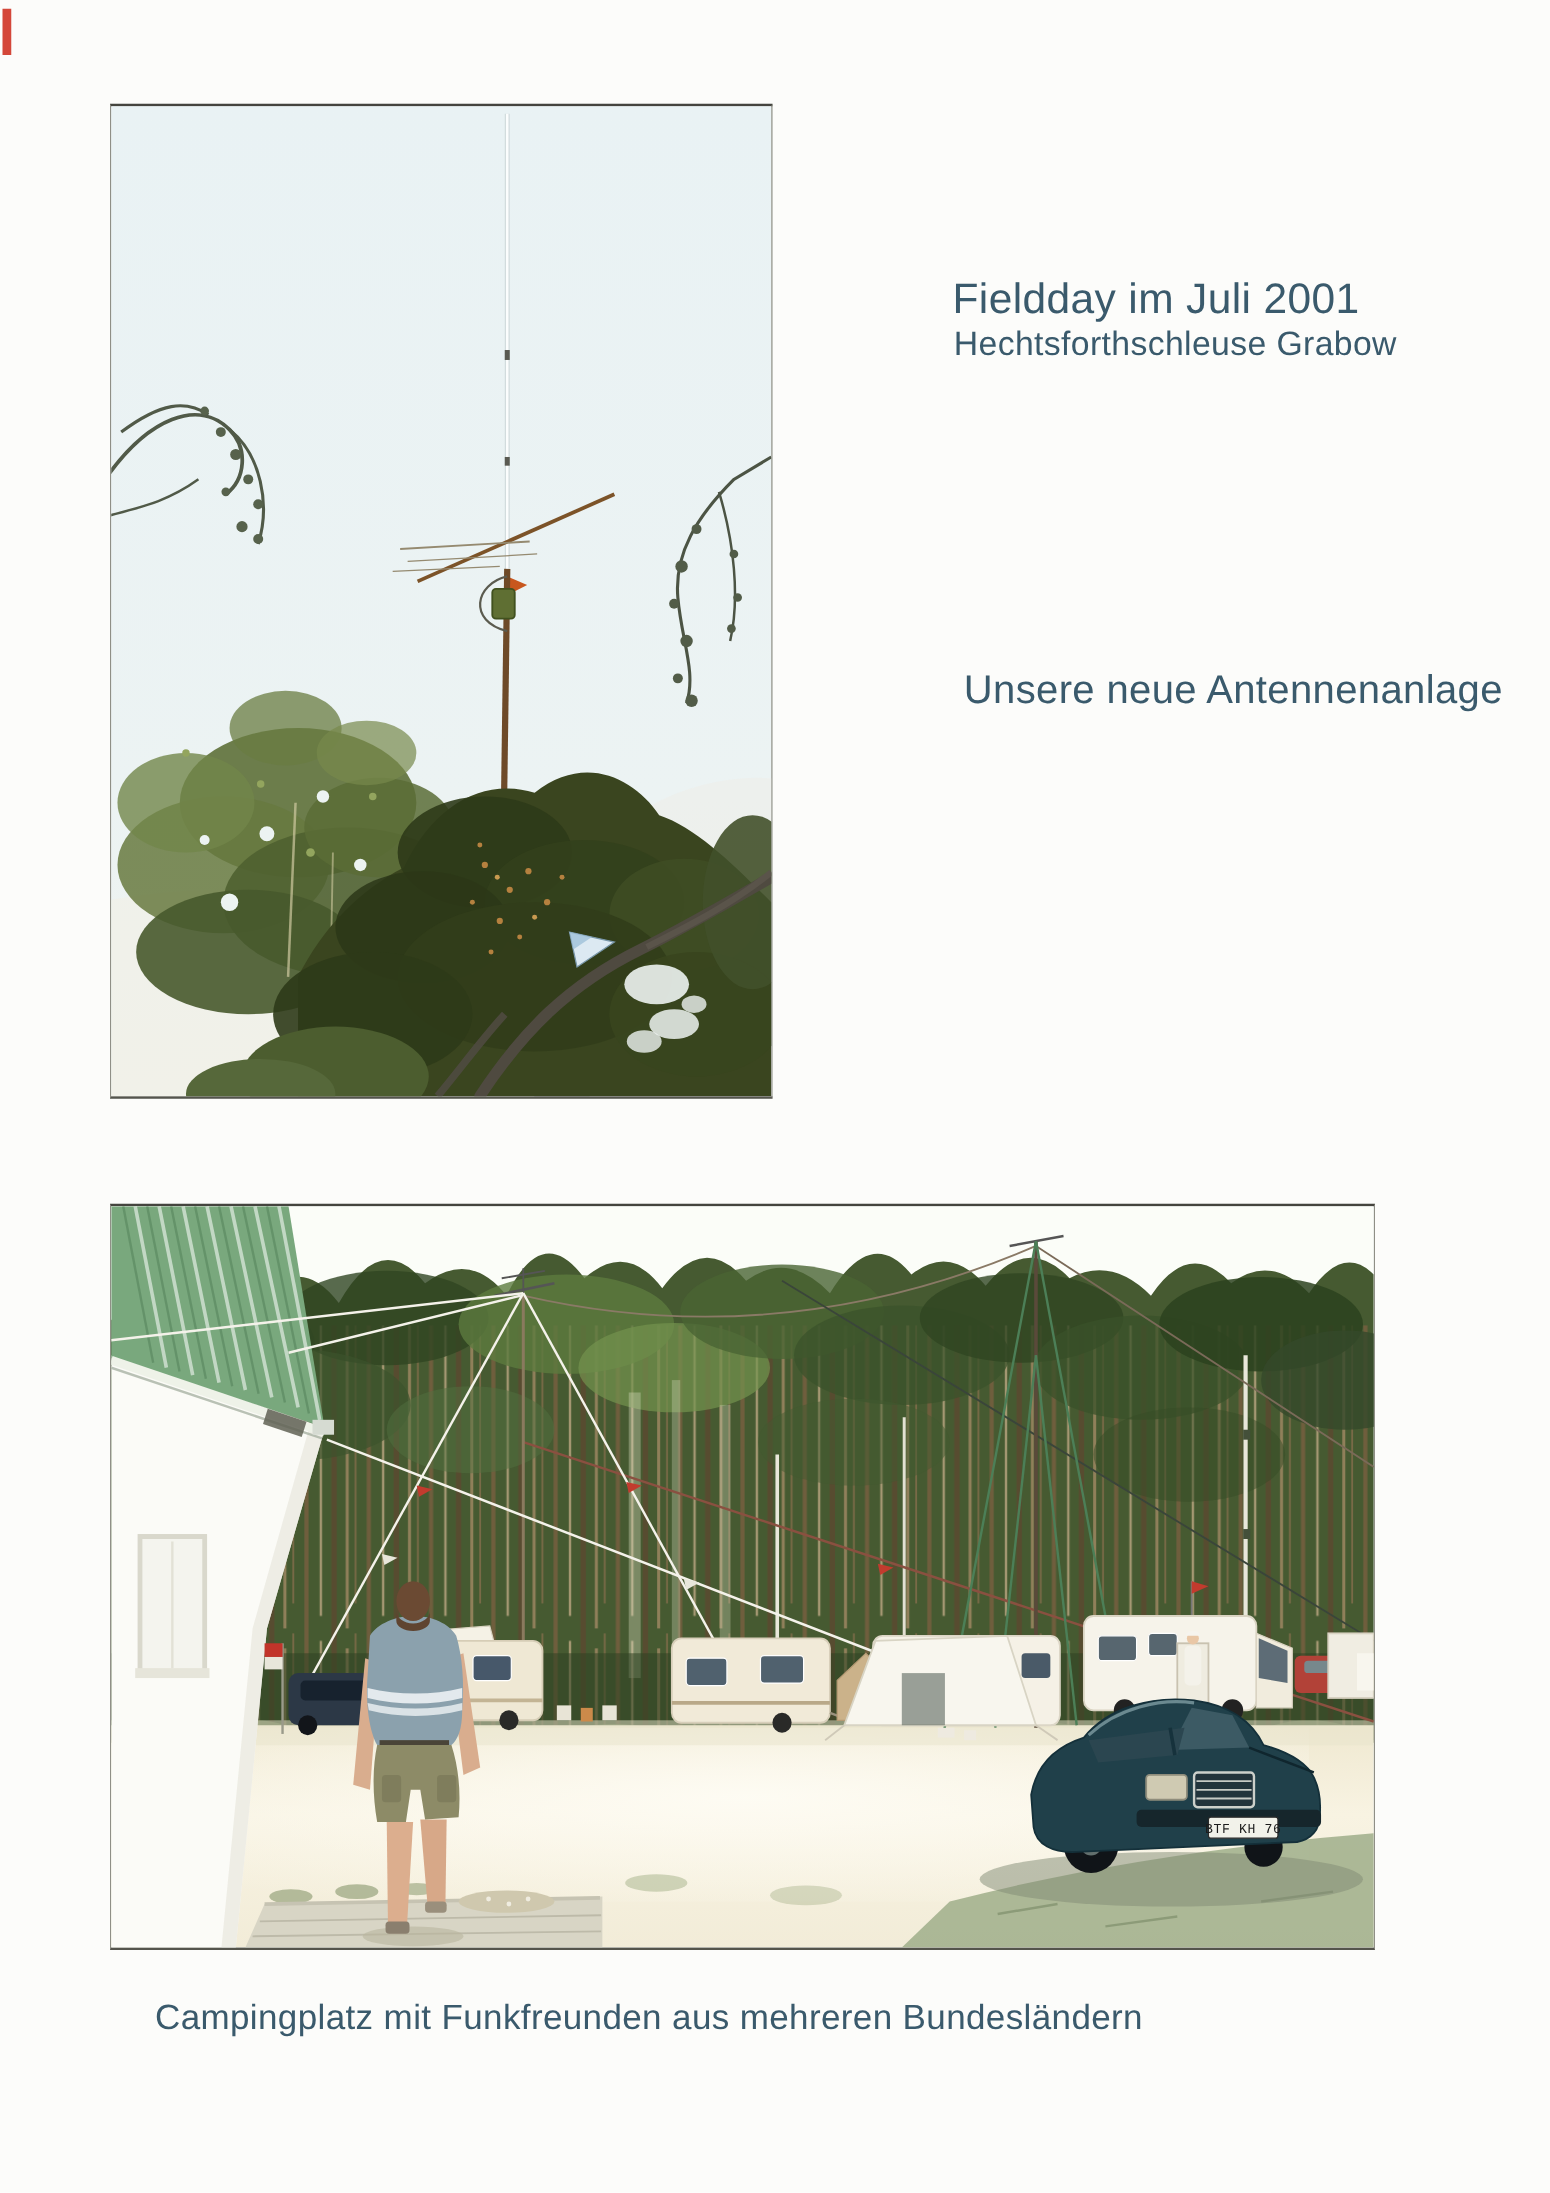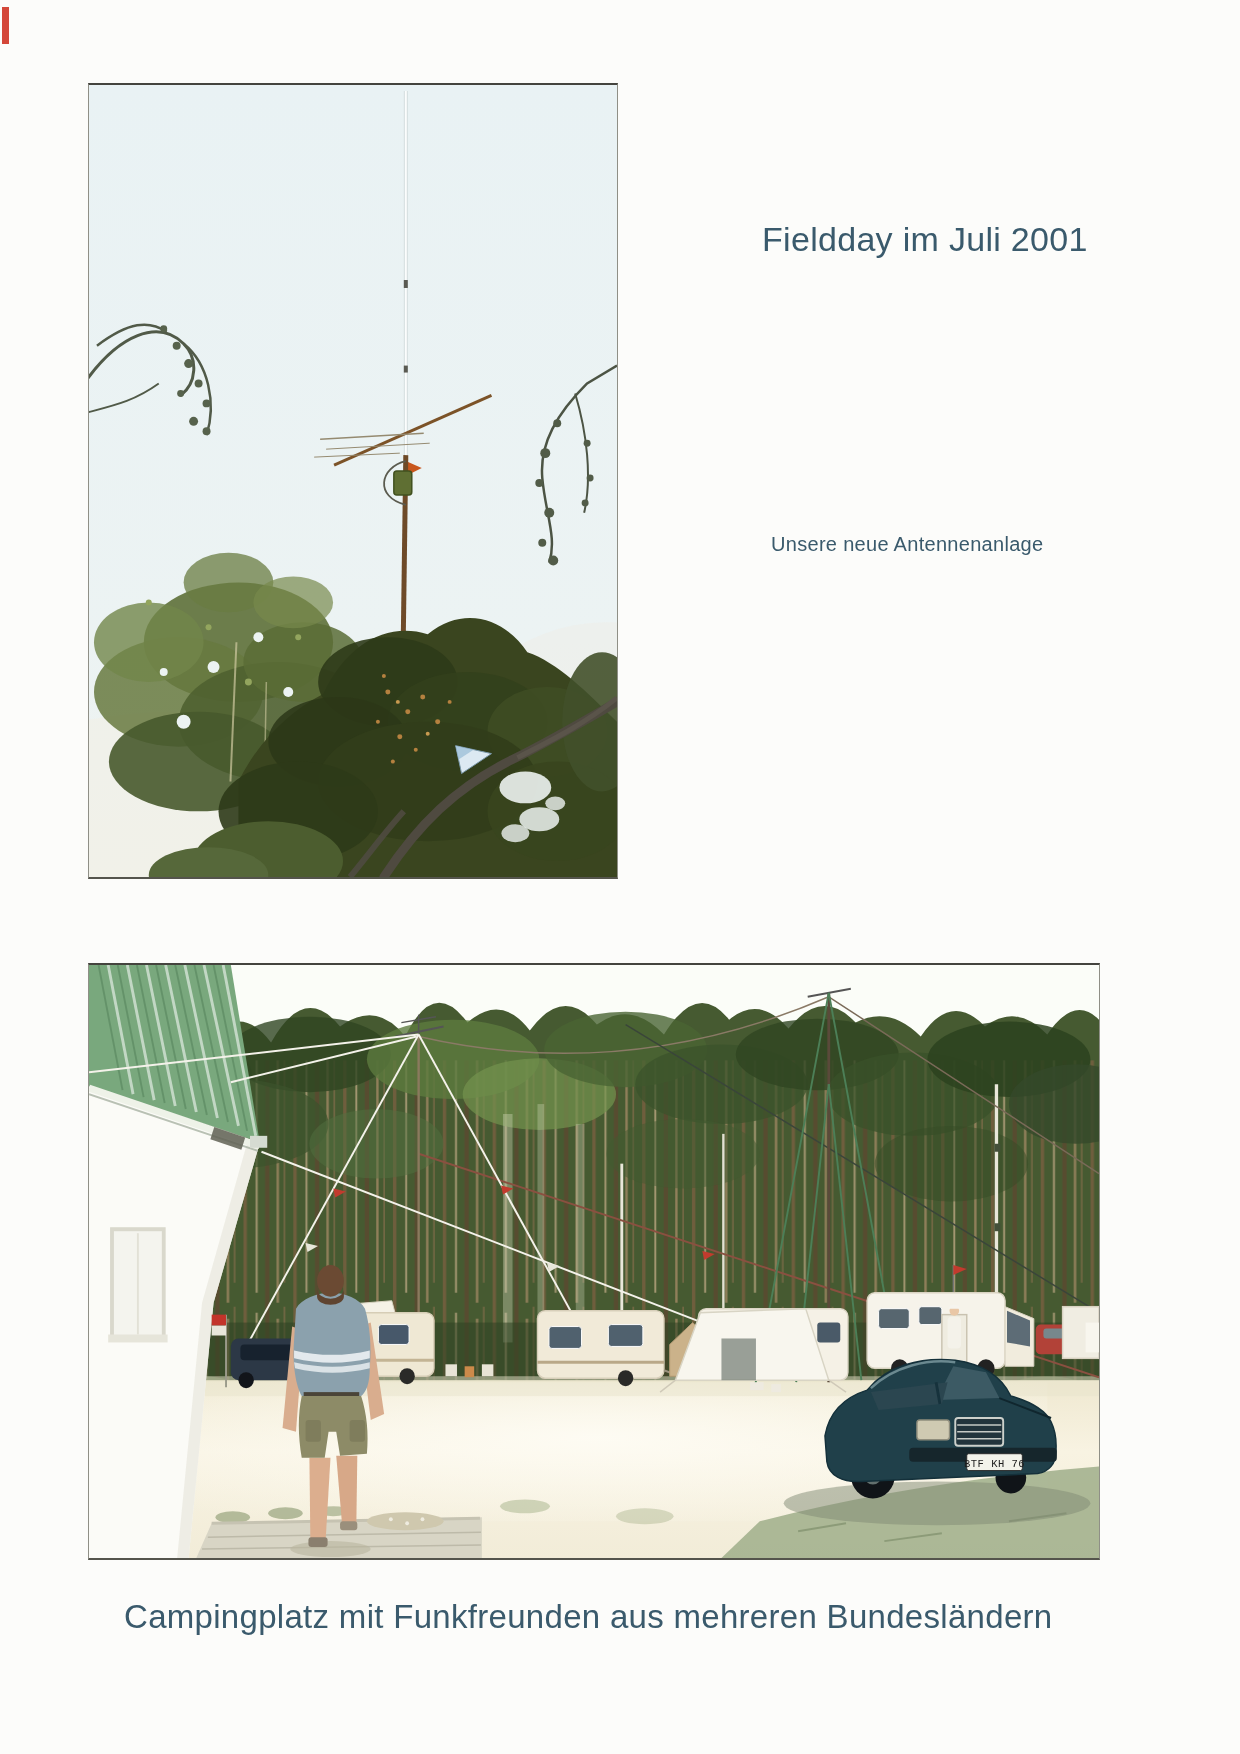--- a/index.html
+++ b/index.html
@@ -12,22 +12,22 @@
     position:absolute; box-sizing:border-box;
     border:1px solid #8f8f86;
     border-top:2px solid #44443e;
     border-bottom:2px solid #54544c;
     background:#eef3f3;
   }
   .photo svg{display:block;width:100%;height:100%;}
   .txt{position:absolute; color:#3a5a6c; white-space:nowrap; letter-spacing:.3px;}
   .title{left:762px; top:220px; font-size:34px;}
   .subtitle{left:763px; top:260px; font-size:27px;}
-  .caption1{left:771px; top:533px; font-size:20px;}
-  .caption2{left:124px; top:1598px; font-size:33px;text-align:right;}
+  .caption1{left:771px; top:533px; font-size:32px;}
+  .caption2{left:124px; top:1598px; font-size:28px;text-align:right;}
   .scan-mark{position:absolute; left:2px; top:7px; width:7px; height:37px; background:#cf3323; opacity:.9;}
 </style>
 </head>
 <body>
 
 <div class="page">
 
   <div class="scan-mark"></div>
 
   <div class="photo" style="left:88px; top:83px; width:530px; height:796px;">
@@ -154,20 +154,21 @@
             <circle cx="498" cy="420" r="3.5"></circle>
         </g>
       </g>
 
       <polygon points="368,664 404,672 374,692" fill="#dce9f2" stroke="#7a98aa" stroke-width="1"></polygon>
       <polygon points="368,664 386,668 371,678" fill="#9fc0d8" opacity="0.8"></polygon>
     </svg>
   </div>
 
   <div class="txt title">Fieldday im Juli 2001</div>
+  <div class="txt subtitle">Hechtsforthschleuse Grabow</div>
   <div class="txt caption1">Unsere neue Antennenanlage</div>
 
   <div class="photo" style="left:88px; top:963px; width:1012px; height:597px;">
     <svg viewBox="0 0 1054 597" preserveAspectRatio="none">
       <defs>
         <pattern id="trunks" width="52" height="340" patternUnits="userSpaceOnUse">
           <line x1="7" y1="0" x2="7" y2="340" stroke="#7c5f41" stroke-width="3.5"></line>
           <line x1="19" y1="10" x2="19" y2="330" stroke="#c3ab87" stroke-width="2"></line>
           <line x1="30" y1="0" x2="30" y2="340" stroke="#5d472f" stroke-width="4.5"></line>
           <line x1="41" y1="16" x2="41" y2="340" stroke="#a98c68" stroke-width="2.5"></line>

